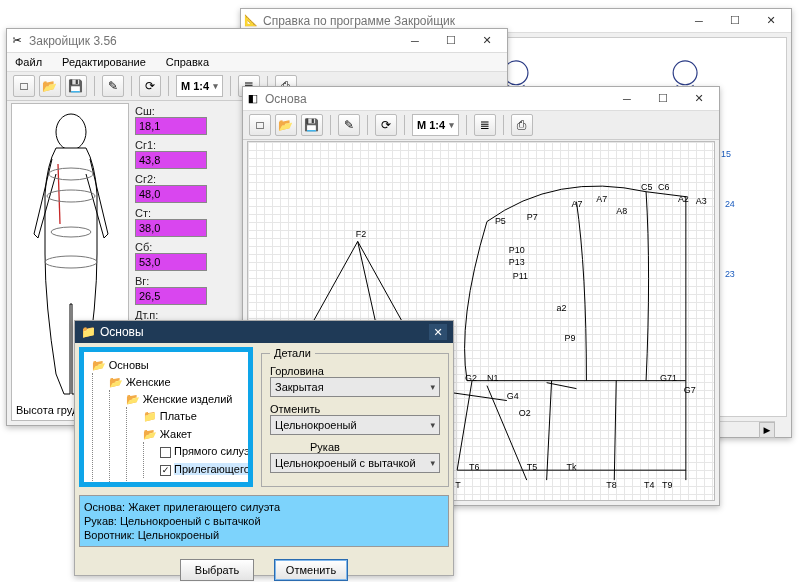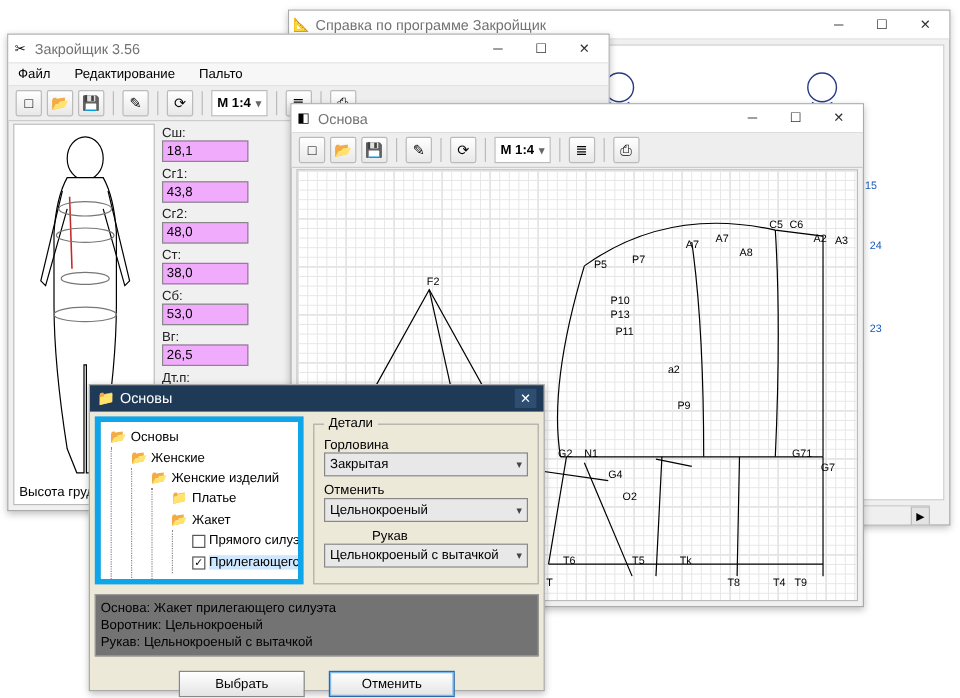--- a/index.html
+++ b/index.html
@@ -12,21 +12,21 @@
   .titlebar .winbtn { width:36px; height:22px; display:flex; align-items:center; justify-content:center; color:#333; }
   .menubar { display:flex; gap:20px; padding:3px 8px; background:#f7f7f7; border-bottom:1px solid #ddd; font-size:11px; }
   .menubar span { cursor:default; }
   .toolbar { display:flex; align-items:center; gap:4px; padding:3px 6px; background:#eee; border-bottom:1px solid #ccc; }
   .tbtn { width:22px; height:22px; border:1px solid #bbb; background:linear-gradient(#fff,#e8e8e8); border-radius:2px; display:flex; align-items:center; justify-content:center; font-size:12px; }
   .tsep { width:1px; height:20px; background:#bbb; margin:0 3px; }
   .zoom { height:22px; border:1px solid #bbb; background:#fff; font-size:11px; padding:0 4px; display:flex; align-items:center;font-weight:bold; }
   .zoom::after { content:"▾"; margin-left:4px; font-size:9px; color:#666; }
   .field { margin:2px 0 4px; }
   .field-label { font-size:11px; color:#222; }
-  .field-input { width:72px; height:18px; border:1px solid #888; background:#f0abfc; font-size:11px; padding:1px 3px; }
+  .field-input { width:72px; height:18px; border:1px solid #888; background:#d946ef; font-size:11px; padding:1px 3px; }
   .grid-area { position:absolute; background:#fff; overflow:hidden; }
   .gridbg { position:absolute; inset:0;
      background-image:
        linear-gradient(#e6e6e6 1px,transparent 1px),
        linear-gradient(90deg,#e6e6e6 1px,transparent 1px),
        linear-gradient(#cfcfcf 1px,transparent 1px),
        linear-gradient(90deg,#cfcfcf 1px,transparent 1px);
      background-size:8px 8px,8px 8px,40px 40px,40px 40px;
   }
   .dlg-titlebar { background:#1f3a57; color:#fff; height:22px; display:flex; align-items:center; padding:0 6px; font-size:12px; }
@@ -36,23 +36,23 @@
   .tree ul { list-style:none; margin:0; padding-left:14px; border-left:1px dotted #888; }
   .tree > ul { border-left:none; padding-left:2px; }
   .tree li { position:relative; padding:1px 0 1px 2px; white-space:nowrap; }
   .tree .fold { color:#b8860b; }
   .tree .chk { display:inline-block; width:11px; height:11px; border:1px solid #555; margin-right:3px; font-size:9px; line-height:9px; text-align:center; vertical-align:middle; }
   .tree .sel { background:#cde8ff; }
   fieldset { border:1px solid #aaa; font-size:11px; margin:4px; padding:6px 8px 8px; }
   legend { padding:0 4px; }
   .combo { width:170px; height:20px; border:1px solid #888; background:#e8e8e8; font-size:11px; padding:2px 4px; display:flex; justify-content:space-between; align-items:center; }
   .combo::after { content:"▾"; font-size:9px; color:#444; }
-  .summary { background:#737373; border:1px solid #999; font-size:11px; padding:4px; margin:4px; line-height:14px; }
+  .summary { background:#7dd3fc; border:1px solid #999; font-size:11px; padding:4px; margin:4px; line-height:14px; }
   .btnrow { display:flex; gap:20px; justify-content:center; padding:8px 0 10px; }
-  .btn { width:105px; height:22px; border:1px solid #888; background:linear-gradient(#fff,#e4e4e4); font-size:11px; display:flex; align-items:center; justify-content:center; }
+  .btn { width:74px; height:22px; border:1px solid #888; background:linear-gradient(#fff,#e4e4e4); font-size:11px; display:flex; align-items:center; justify-content:center; }
   .btn.primary { border:1px solid #2a6bb0; box-shadow:0 0 0 1px #7fb7ec inset; }
   .scroll-h { position:absolute; left:0; right:16px; bottom:0; height:16px; background:#efefef; border-top:1px solid #ccc; }
   .scroll-h .thumb { position:absolute; top:2px; height:12px; background:#cfcfcf; border:1px solid #aaa; border-radius:2px; }
   .scroll-h .arrow { position:absolute; top:0; width:16px; height:16px; background:#e4e4e4; border:1px solid #bbb; display:flex; align-items:center; justify-content:center; font-size:9px; }
   svg text { font-size:9px; font-family:inherit; }
 </style>
 </head>
 <body>
 
 <div class="window" style="left:240px; top:8px; width:552px; height:430px;">
@@ -110,21 +110,21 @@
     <span class="title">Закройщик 3.56</span>
     <div class="winbtns">
       <div class="winbtn">─</div>
       <div class="winbtn">☐</div>
       <div class="winbtn close">✕</div>
     </div>
   </div>
   <div class="menubar">
     <span>Файл</span>
     <span>Редактирование</span>
-    <span>Пальто</span>
+    <span>Справка</span>
   </div>
   <div class="toolbar">
     <div class="tbtn">
         <span>□</span>
       </div>
     <div class="tbtn">
         <span>📂</span>
       </div>
     <div class="tbtn">
         <span>💾</span>
@@ -324,20 +324,20 @@
           <span>Цельнокроеный</span>
         </div>
       <div style="margin-top:6px;padding-left:40px;">Рукав</div>
       <div class="combo">
           <span>Цельнокроеный с вытачкой</span>
         </div>
     </fieldset>
   </div>
   <div class="summary">
     <div>Основа: Жакет прилегающего силуэта</div>
+    <div>Рукав: Цельнокроеный с вытачкой</div>
     <div>Воротник: Цельнокроеный</div>
-    <div>Рукав: Цельнокроеный с вытачкой</div>
   </div>
   <div class="btnrow">
     <div class="btn">Выбрать</div>
     <div class="btn primary">Отменить</div>
   </div>
 </div>
 
 </body></html>

